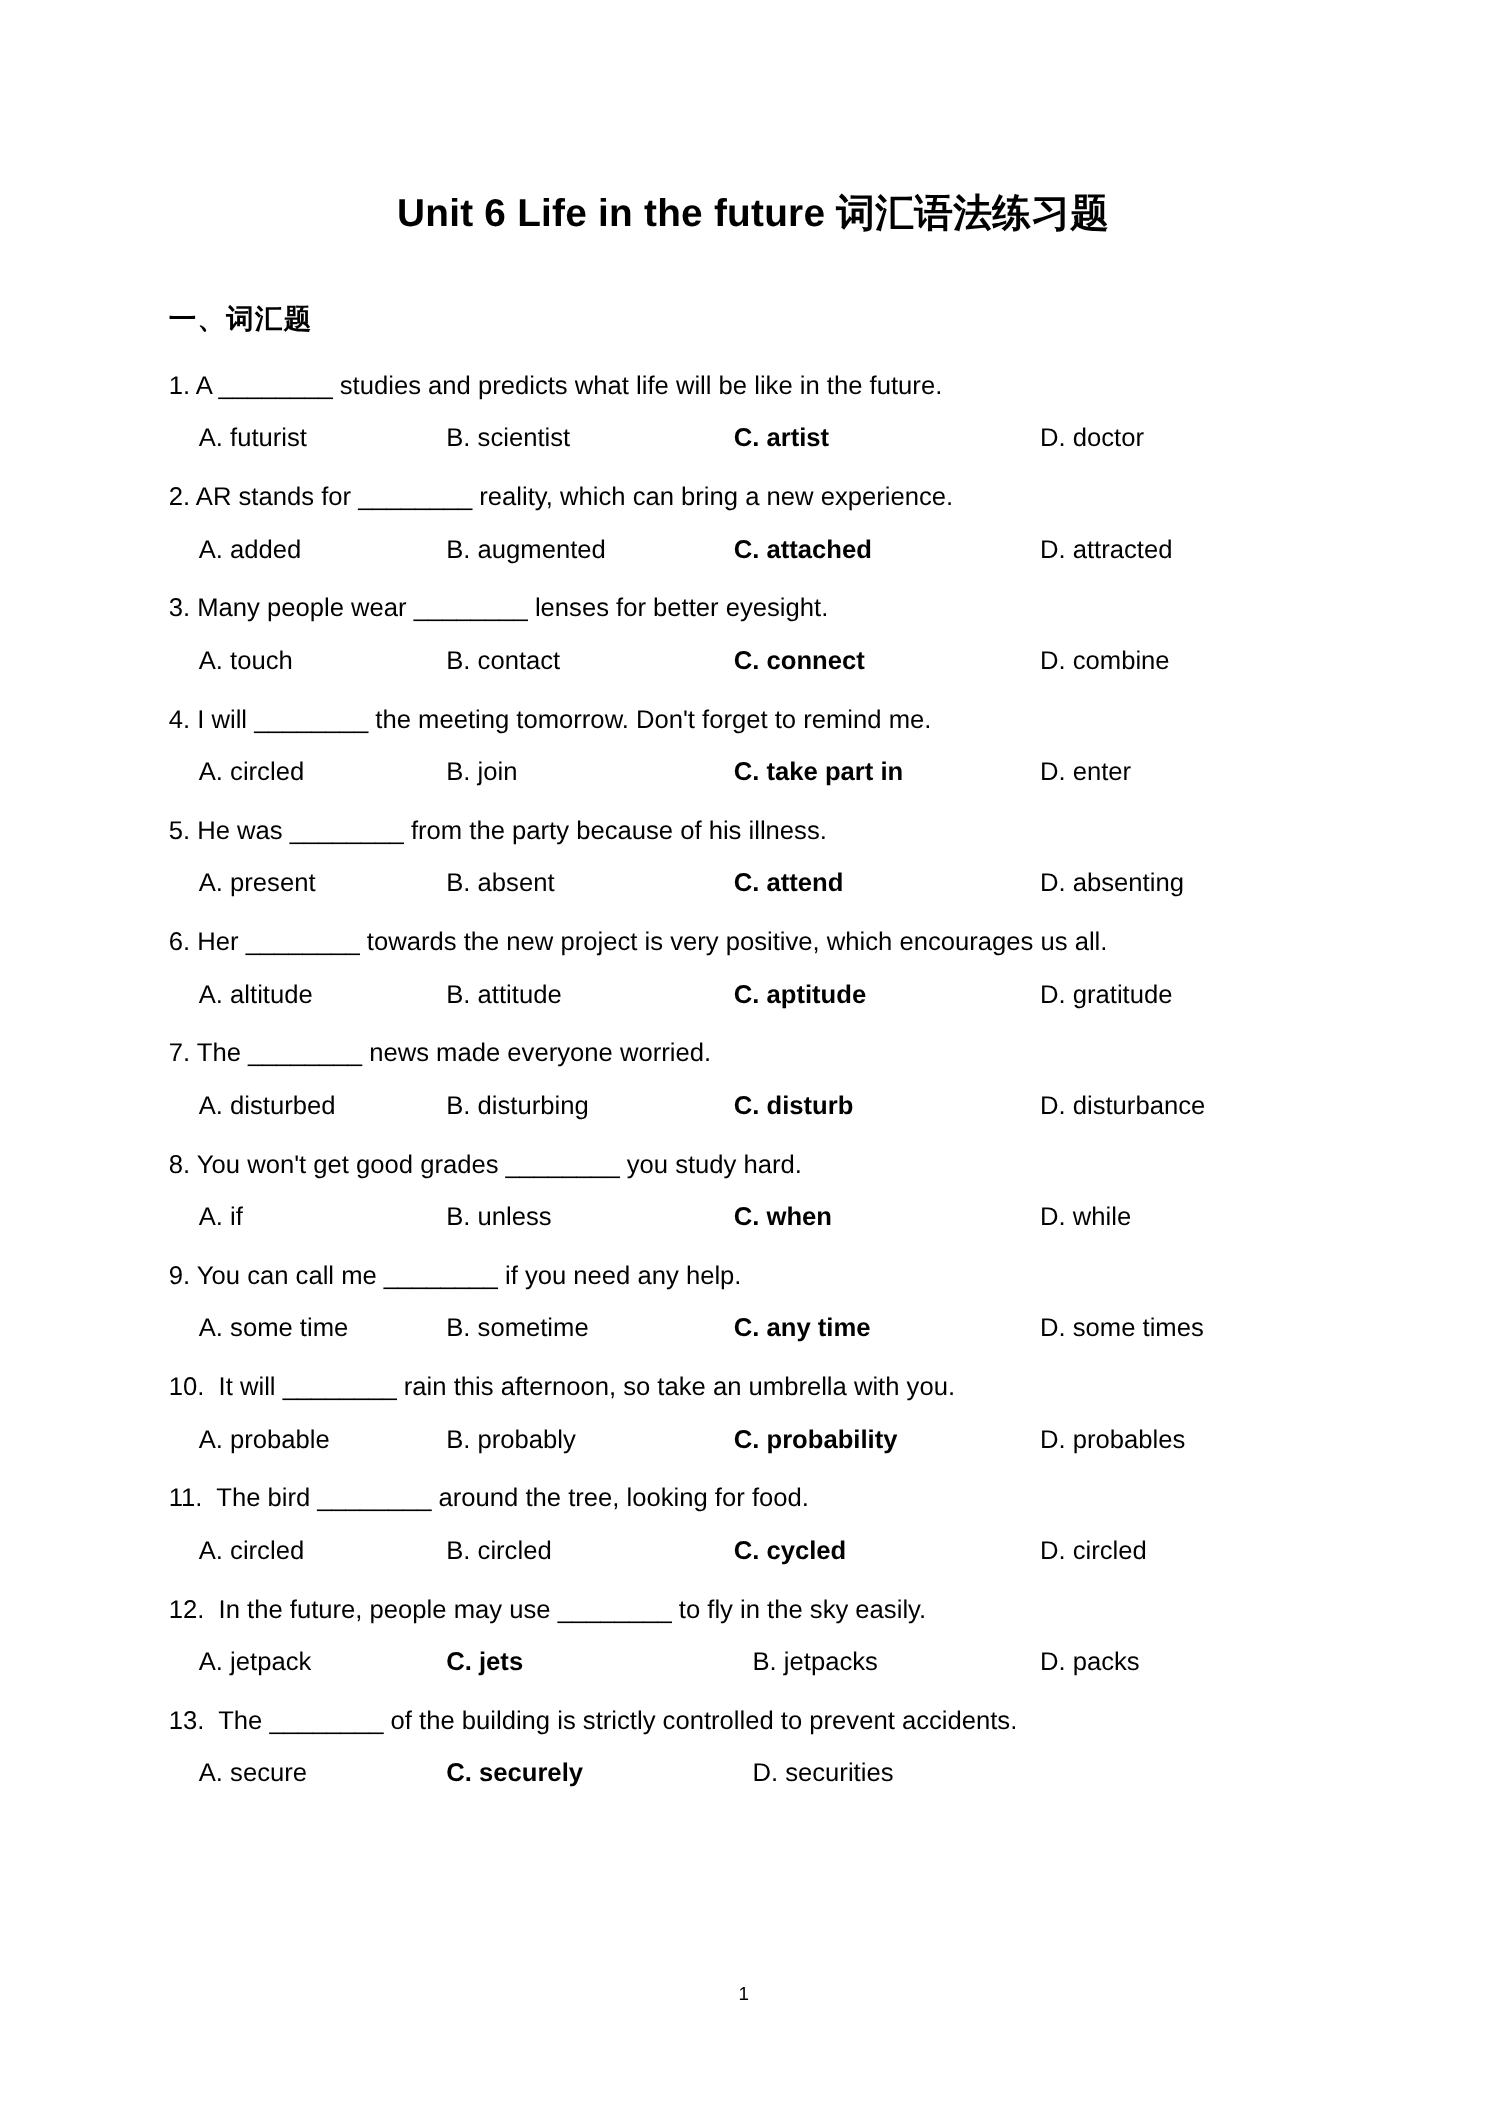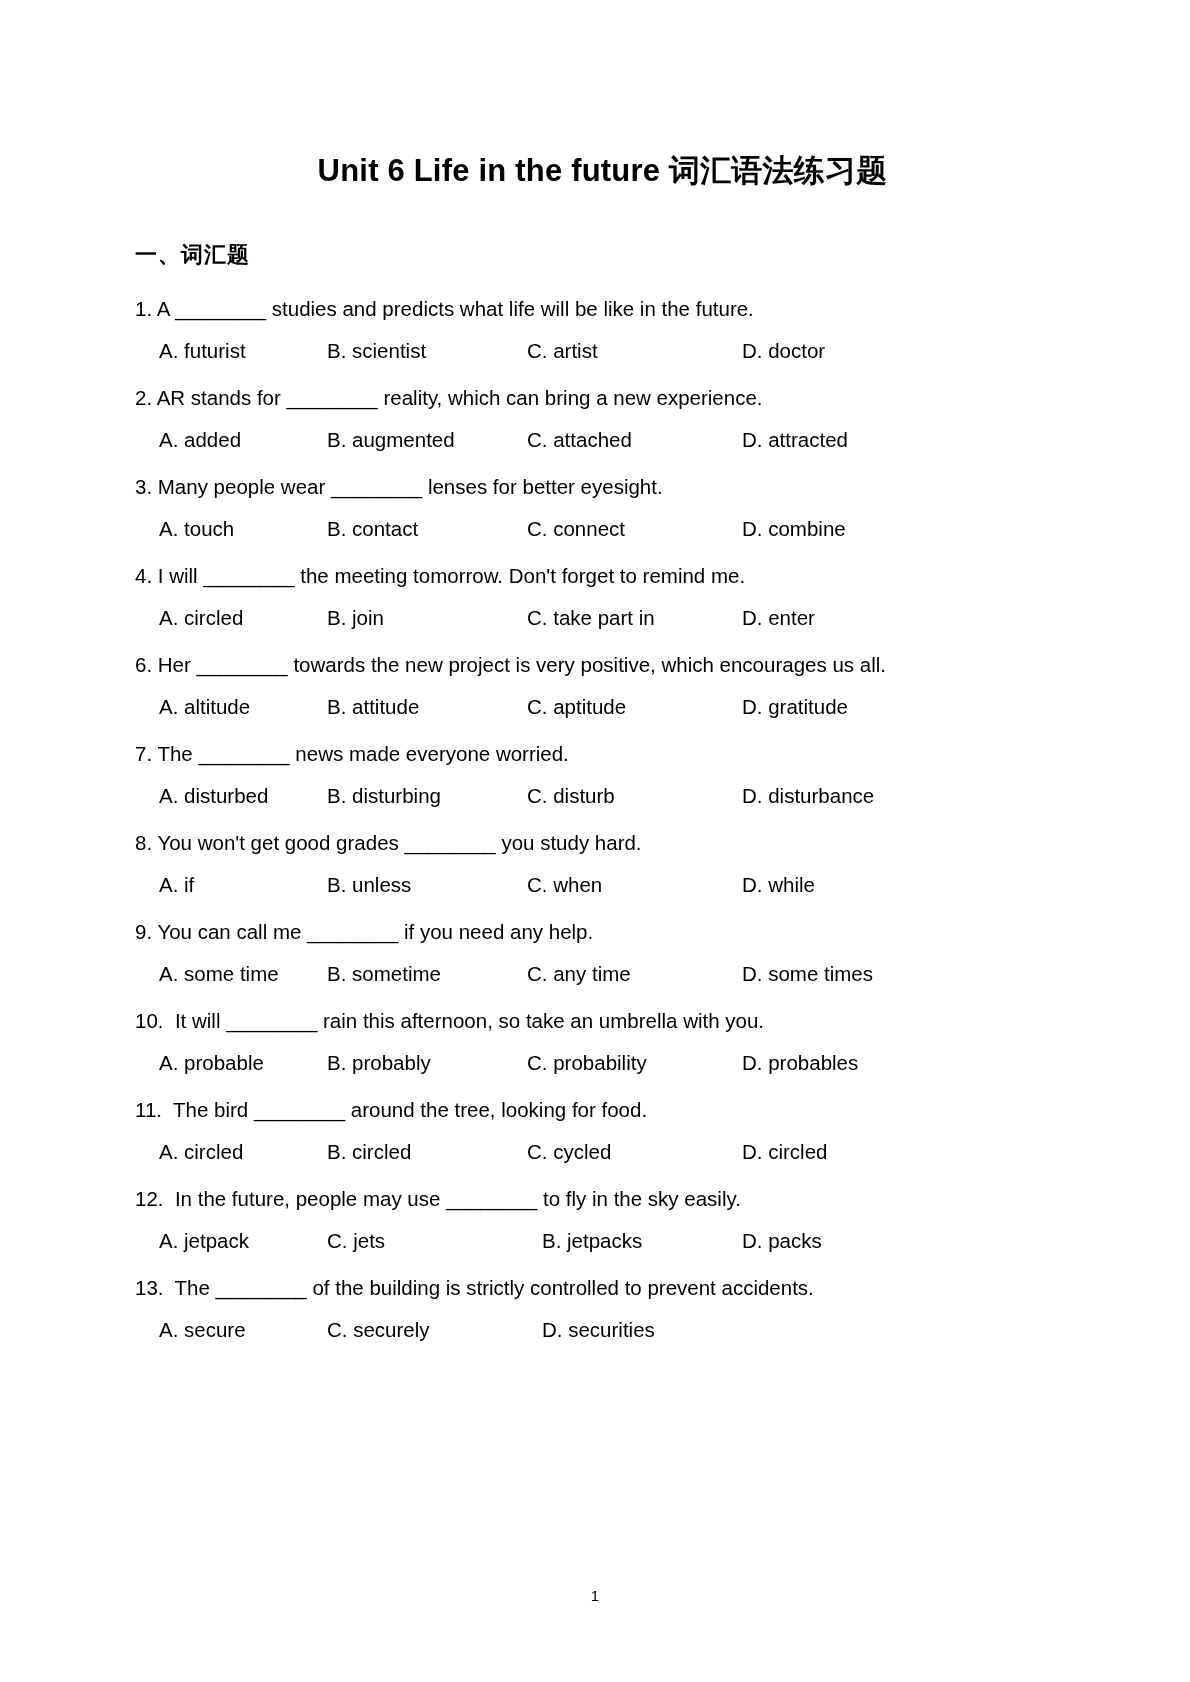--- a/index.html
+++ b/index.html
@@ -41,27 +41,28 @@
   .q-stem {
     font-size: 20.5px;
     line-height: 42px;
     white-space: pre-wrap;
   }
   .q-options {
     font-size: 20.5px;
     line-height: 42px;
     display: flex;
     padding-left: 24px;
+    gap: 30px;
   }
   .opt {
     white-space: pre;
   }
   .opt-a { width: 168px; }
   .opt-b { width: 200px; }
-  .opt-c { width: 215px; }
+  .opt-c { width: 215px; font-weight: bold; }
   .opt-d { width: auto; }
   .page-number {
     position: absolute;
     bottom: 78px;
     left: 0;
     width: 1190px;
     text-align: center;
     font-size: 15px;
   }
 </style>
@@ -109,20 +110,29 @@
     <div class="question">
       <div class="q-stem">4. I will ________ the meeting tomorrow. Don't forget to remind me.</div>
       <div class="q-options">
         <span class="opt opt-a">A. circled</span>
         <span class="opt opt-b">B. join</span>
         <span class="opt opt-c">C. take part in</span>
         <span class="opt opt-d">D. enter</span>
       </div>
     </div>
 
+    <div class="question">
+      <div class="q-stem">5. He was ________ from the party because of his illness.</div>
+      <div class="q-options">
+        <span class="opt opt-a">A. present</span>
+        <span class="opt opt-b">B. absent</span>
+        <span class="opt opt-c">C. attend</span>
+        <span class="opt opt-d">D. absenting</span>
+      </div>
+    </div>
 
     <div class="question">
       <div class="q-stem">6. Her ________ towards the new project is very positive, which encourages us all.</div>
       <div class="q-options">
         <span class="opt opt-a">A. altitude</span>
         <span class="opt opt-b">B. attitude</span>
         <span class="opt opt-c">C. aptitude</span>
         <span class="opt opt-d">D. gratitude</span>
       </div>
     </div>

